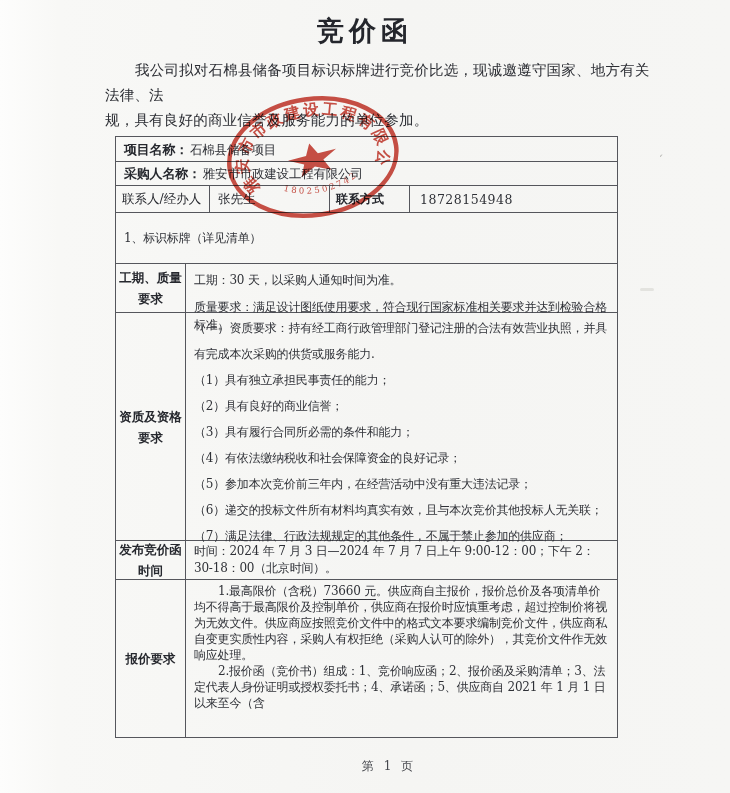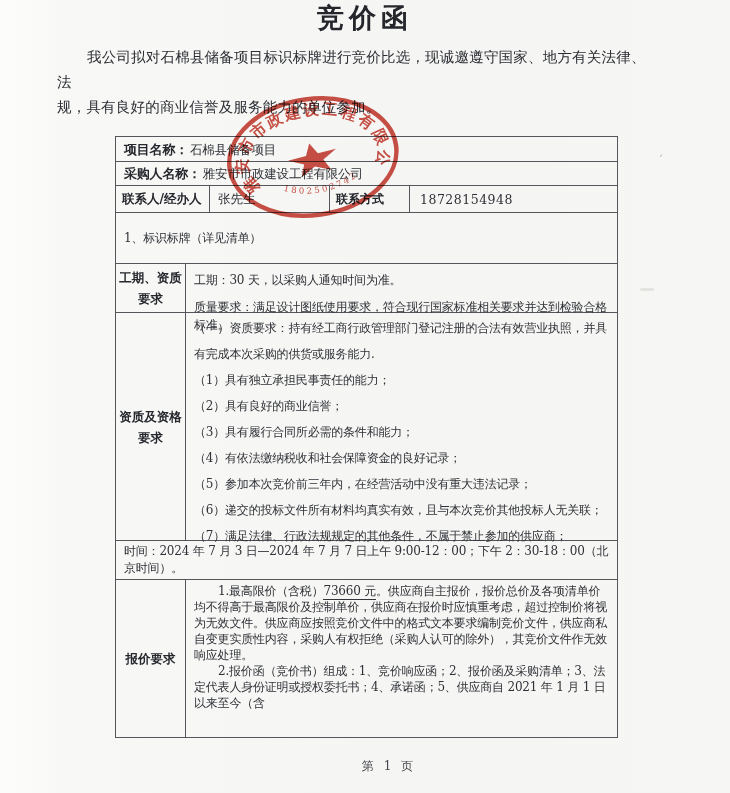--- a/index.html
+++ b/index.html
@@ -3,24 +3,24 @@
 <meta charset="utf-8">
 <style>
   html,body { margin:0; padding:0; background:#e9e9e7; }
   .page {
     position:relative; width:730px; height:793px; margin:0 auto;
     background:linear-gradient(90deg,#fdfdfc 0%,#f8f8f6 8%,#f5f5f3 55%,#f6f6f4 100%);
     font-family:"DejaVu Serif","Liberation Serif",serif;
     color:#2f3137; overflow:hidden;
   }
   .doc-title {
-    text-align:center; font-size:27px; font-weight:bold;
+    text-align:center; padding-top:13px; font-size:27px; font-weight:bold;
     letter-spacing:5px; color:#24262c;
   }
-  .intro { margin:9px 72px 0 57px; font-size:14.5px; line-height:25px; letter-spacing:0.2px; color:#2c2e34; }
+  .intro { margin:9px 72px 0 105px; font-size:14.5px; line-height:25px; letter-spacing:0.2px; color:#2c2e34; }
   .intro .line1 { text-indent:30px; }
 
   .btable {
     position:absolute; left:115px; top:100px; width:503px;
     border:1px solid #55565c; box-sizing:border-box; background:transparent;margin-top:36px;
   }
   .trow { display:flex; border-top:1px solid #55565c; box-sizing:border-box; }
   .trow:first-child { border-top:none; }
   .cell { box-sizing:border-box; }
   .lcell {
@@ -36,21 +36,21 @@
   .r1,.r2 { height:24px; }
   .r3 { height:27px; }
   .r4 { height:40px; }
   .r5 { height:51px; }
   .r6 { height:49px; }
   .r7 { height:228px; }
   .r8 { height:39px; }
   .r9 { height:158px; }
 
   .contact-label { width:94px; min-width:94px; border-right:1px solid #55565c;
-    display:flex; align-items:center; padding:0 4px 0 6px; font-weight:bold; font-size:12.5px; color:#26282e; }
+    display:flex; align-items:center; padding:0 4px 0 6px; font-weight:normal; font-size:12.5px; color:#26282e; }
   .contact-val1 { width:120px; min-width:120px; border-right:1px solid #55565c;
     display:flex; align-items:center; padding:0 8px; font-size:12.5px;text-align:center; }
   .contact-label2 { width:80px; min-width:80px; border-right:1px solid #55565c;
     display:flex; align-items:center; padding:0 6px; font-weight:bold; font-size:12px; color:#26282e; }
   .contact-val2 { flex:1; display:flex; align-items:center; padding:0 10px; font-size:12.5px; letter-spacing:0.5px; }
 
   .quality-cell p { margin:4px 0 0 0; line-height:18px; }
   .quality-cell p + p { margin-top:9px; }
   .qual-cell { padding-top:2px; }
   .qual-cell p { margin:0; line-height:26px; }
@@ -105,21 +105,21 @@
       <div class="cell contact-label2">联系方式</div>
       <div class="cell contact-val2">18728154948</div>
     </div>
 
 
     <div class="trow r5">
       <div class="cell ccell vcenter">1、标识标牌（详见清单）</div>
     </div>
 
     <div class="trow r6">
-      <div class="cell lcell">工期、资质要求</div>
+      <div class="cell lcell">工期、质量要求</div>
       <div class="cell ccell quality-cell">
         <p>工期：30 天，以采购人通知时间为准。</p>
         <p>质量要求：满足设计图纸使用要求，符合现行国家标准相关要求并达到检验合格标准。</p>
       </div>
     </div>
 
     <div class="trow r7">
       <div class="cell lcell">资质及资格要求</div>
       <div class="cell ccell qual-cell">
         <p>（一）资质要求：持有经工商行政管理部门登记注册的合法有效营业执照，并具有完成本次采购的供货或服务能力.</p>
@@ -127,20 +127,21 @@
         <p>（2）具有良好的商业信誉；</p>
         <p>（3）具有履行合同所必需的条件和能力；</p>
         <p>（4）有依法缴纳税收和社会保障资金的良好记录；</p>
         <p>（5）参加本次竞价前三年内，在经营活动中没有重大违法记录；</p>
         <p>（6）递交的投标文件所有材料均真实有效，且与本次竞价其他投标人无关联；</p>
         <p>（7）满足法律、行政法规规定的其他条件，不属于禁止参加的供应商；</p>
       </div>
     </div>
 
     <div class="trow r8">
+      <div class="cell lcell">发布竞价函时间</div>
       <div class="cell ccell time-cell">
         <p>时间：2024 年 7 月 3 日—2024 年 7 月 7 日上午 9:00-12：00；下午 2：30-18：00（北京时间）。</p>
       </div>
     </div>
 
     <div class="trow r9">
       <div class="cell lcell">报价要求</div>
       <div class="cell ccell quote-cell">
         <p class="indent"><span>1.最高限价（含税）</span><span class="u">73660 元</span><span>。供应商自主报价，报价总价及各项清单价均不得高于最高限价及控制单价，供应商在报价时应慎重考虑，超过控制价将视为无效文件。供应商应按照竞价文件中的格式文本要求编制竞价文件，供应商私自变更实质性内容，采购人有权拒绝（采购人认可的除外），其竞价文件作无效响应处理。</span></p>
         <p class="indent">2.报价函（竞价书）组成：1、竞价响应函；2、报价函及采购清单；3、法定代表人身份证明或授权委托书；4、承诺函；5、供应商自 2021 年 1 月 1 日以来至今（含</p>

